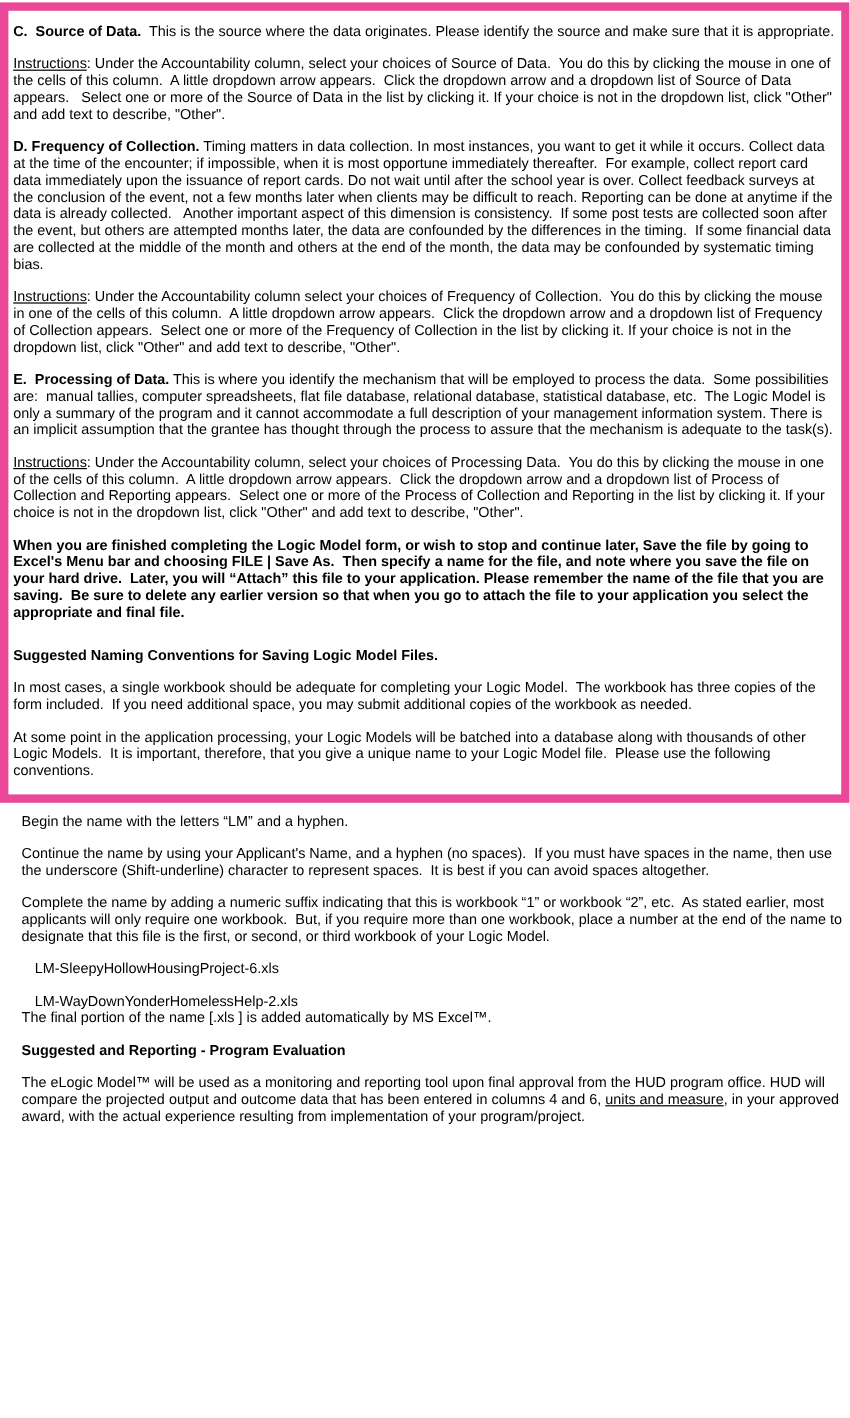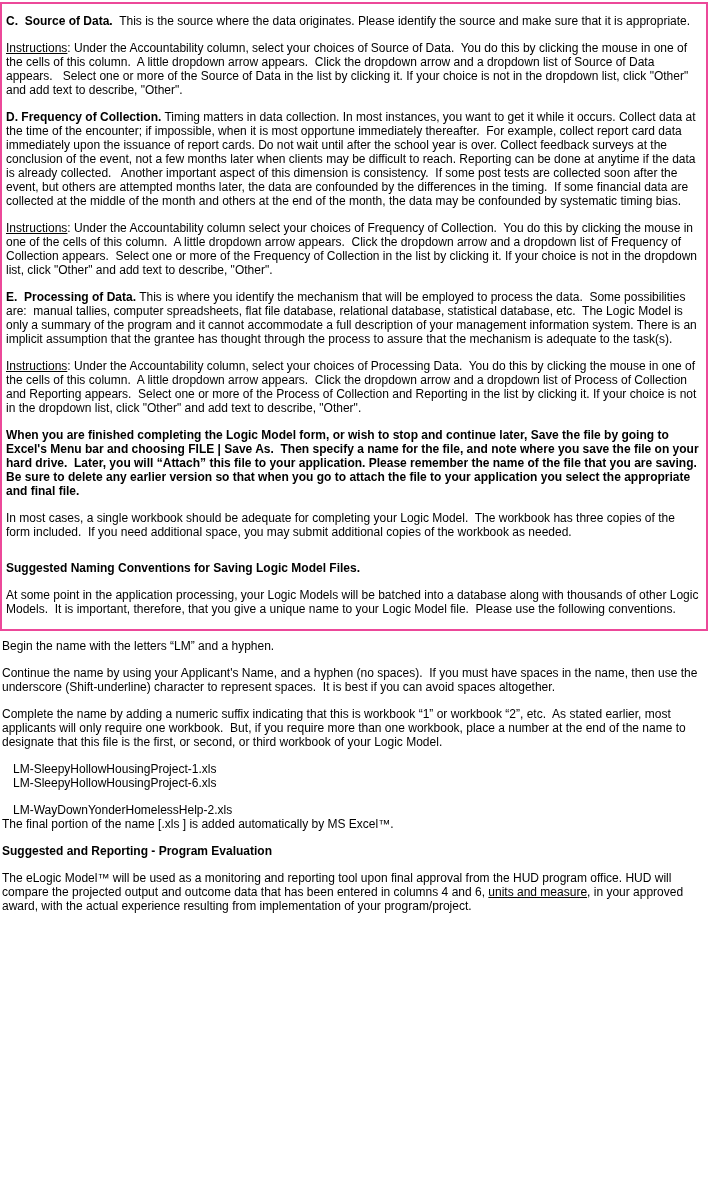--- a/index.html
+++ b/index.html
@@ -11,26 +11,26 @@
     line-height: 14px;
     color: #000000;
   }
   .page {
     width: 708px;
     min-height: 1182px;
     background: #ffffff;
   }
   .section { display: block; }
   .section.bordered {
-    border: 2px solid #ec4899;
+    border: 7px solid #ec4899;
     margin: 2px 0 0 0;
     padding: 10px 4px 0 4px;
   }
   .section.plain {
-    padding: 8px 6px 4px 2px;
+    padding: 8px 6px 4px 18px;
   }
   .para {
     margin: 0 0 13px 0;
     white-space: pre-wrap;
   }
   .para.tight { margin-bottom: 0; }
   .para.indent { padding-left: 11px; }
   .para.gap-md { margin-top: 0; }
   .para.gap-lg { margin-top: 22px; }
   .run-bold { font-weight: bold; }
@@ -42,29 +42,28 @@
 <div class="page">
   <div>
       <div class="section bordered">
         <p class="para"><span class="run-bold">C.  Source of Data.</span><span class="">  This is the source where the data originates. Please identify the source and make sure that it is appropriate.</span></p>
         <p class="para"><span class="run-underline">Instructions</span><span class="">: Under the Accountability column, select your choices of Source of Data.  You do this by clicking the mouse in one of the cells of this column.  A little dropdown arrow appears.  Click the dropdown arrow and a dropdown list of Source of Data appears.   Select one or more of the Source of Data in the list by clicking it. If your choice is not in the dropdown list, click "Other" and add text to describe, "Other".</span></p>
         <p class="para"><span class="run-bold">D. Frequency of Collection.</span><span class=""> Timing matters in data collection. In most instances, you want to get it while it occurs. Collect data at the time of the encounter; if impossible, when it is most opportune immediately thereafter.  For example, collect report card data immediately upon the issuance of report cards. Do not wait until after the school year is over. Collect feedback surveys at the conclusion of the event, not a few months later when clients may be difficult to reach. Reporting can be done at anytime if the data is already collected.   Another important aspect of this dimension is consistency.  If some post tests are collected soon after the event, but others are attempted months later, the data are confounded by the differences in the timing.  If some financial data are collected at the middle of the month and others at the end of the month, the data may be confounded by systematic timing bias.</span></p>
         <p class="para"><span class="run-underline">Instructions</span><span class="">: Under the Accountability column select your choices of Frequency of Collection.  You do this by clicking the mouse in one of the cells of this column.  A little dropdown arrow appears.  Click the dropdown arrow and a dropdown list of Frequency of Collection appears.  Select one or more of the Frequency of Collection in the list by clicking it. If your choice is not in the dropdown list, click "Other" and add text to describe, "Other".</span></p>
         <p class="para"><span class="run-bold">E.  Processing of Data.</span><span class=""> This is where you identify the mechanism that will be employed to process the data.  Some possibilities are:  manual tallies, computer spreadsheets, flat file database, relational database, statistical database, etc.  The Logic Model is only a summary of the program and it cannot accommodate a full description of your management information system. There is an implicit assumption that the grantee has thought through the process to assure that the mechanism is adequate to the task(s).</span></p>
         <p class="para"><span class="run-underline">Instructions</span><span class="">: Under the Accountability column, select your choices of Processing Data.  You do this by clicking the mouse in one of the cells of this column.  A little dropdown arrow appears.  Click the dropdown arrow and a dropdown list of Process of Collection and Reporting appears.  Select one or more of the Process of Collection and Reporting in the list by clicking it. If your choice is not in the dropdown list, click "Other" and add text to describe, "Other".</span></p>
         <p class="para"><span class="run-bold">When you are finished completing the Logic Model form, or wish to stop and continue later, Save the file by going to Excel's Menu bar and choosing FILE | Save As.  Then specify a name for the file, and note where you save the file on your hard drive.  Later, you will “Attach” this file to your application. Please remember the name of the file that you are saving.  Be sure to delete any earlier version so that when you go to attach the file to your application you select the appropriate and final file.</span></p>
+        <p class="para gap-lg"><span class="run-bold">Suggested Naming Conventions for Saving Logic Model Files.</span></p>
         <p class="para"><span class="">In most cases, a single workbook should be adequate for completing your Logic Model.  The workbook has three copies of the form included.  If you need additional space, you may submit additional copies of the workbook as needed.</span></p>
-        <p class="para gap-lg"><span class="run-bold">Suggested Naming Conventions for Saving Logic Model Files.</span></p>
         <p class="para"><span class="">At some point in the application processing, your Logic Models will be batched into a database along with thousands of other Logic Models.  It is important, therefore, that you give a unique name to your Logic Model file.  Please use the following conventions.</span></p>
       </div>
       <div class="section plain">
         <p class="para"><span class="">Begin the name with the letters “LM” and a hyphen.</span></p>
         <p class="para"><span class="">Continue the name by using your Applicant's Name, and a hyphen (no spaces).  If you must have spaces in the name, then use the underscore (Shift-underline) character to represent spaces.  It is best if you can avoid spaces altogether.</span></p>
         <p class="para gap-md"><span class="">Complete the name by adding a numeric suffix indicating that this is workbook “1” or workbook “2”, etc.  As stated earlier, most applicants will only require one workbook.  But, if you require more than one workbook, place a number at the end of the name to designate that this file is the first, or second, or third workbook of your Logic Model.</span></p>
-        <p class="para tight indent"><span class="">LM-SleepyHollowHousingProject-1.xls</span></p>
         <p class="para indent"><span class="">LM-SleepyHollowHousingProject-6.xls</span></p>
         <p class="para tight indent"><span class="">LM-WayDownYonderHomelessHelp-2.xls</span></p>
         <p class="para"><span class="">The final portion of the name [.xls ] is added automatically by MS Excel™.</span></p>
         <p class="para"><span class="run-bold">Suggested and Reporting - Program Evaluation</span></p>
         <p class="para"><span class="">The eLogic Model™ will be used as a monitoring and reporting tool upon final approval from the HUD program office. HUD will compare the projected output and outcome data that has been entered in columns 4 and 6, </span><span class="run-underline">units and measure</span><span class="">, in your approved award, with the actual experience resulting from implementation of your program/project.</span></p>
       </div>
     </div>
 </div>
 
 </body></html>

